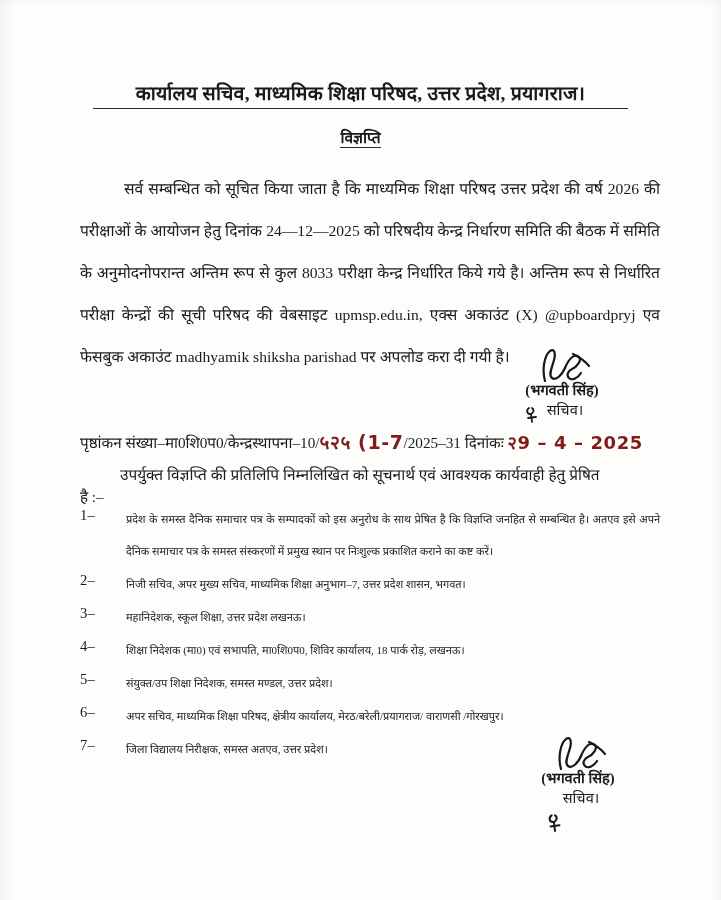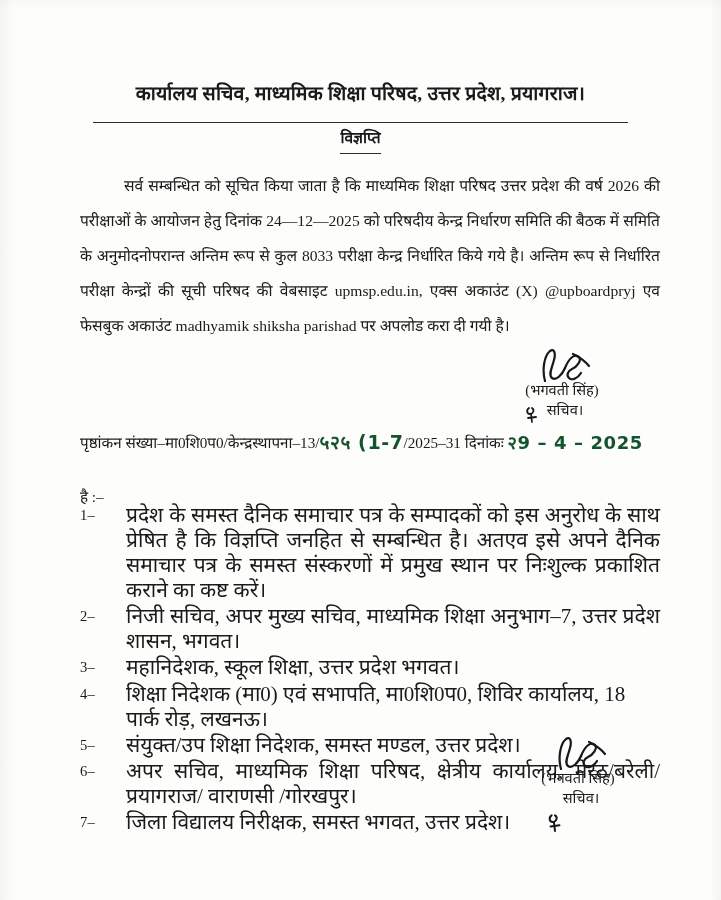--- a/index.html
+++ b/index.html
@@ -45,45 +45,45 @@
     position: absolute;
     left: 13px;
     top: 82px;
     width: 535px;
     text-align: center;
     font-size: 19.5px;
     font-weight: 700;
     letter-spacing: .2px;
     line-height: 1.25;
     border-bottom: 1.4px solid #2b2b2b;
-    padding-bottom: 16px;
+    padding-bottom: 2px;
     white-space: nowrap;
   }
   .subheading {
     position: absolute;
     left: 0;
     top: 126px;
     width: 561px;
     text-align: center;
     font-size: 15.5px;
     font-weight: 700;
   }
   .subheading span {
     border-bottom: 1.2px solid #2b2b2b;
-    padding-bottom: 7px;
+    padding-bottom: 1px;
   }
 
   
   .para {
     position: absolute;
     left: 0;
     top: 168px;
     width: 580px;
     font-size: 15.6px;
-    line-height: 35px;
+    line-height: 42px;
     text-align: justify;
     text-justify: inter-word;
     text-indent: 44px;
   }
 
   
   .sig-block {
     position: absolute;
     text-align: center;
     font-size: 14.6px;
@@ -92,21 +92,21 @@
   .sig-block.top  { left: 392px; top: 348px; width: 180px; }
   .sig-block.bot  { left: 408px; top: 736px; width: 180px; }
 
   .sig-mark {
     display: block;
     height: 34px;
     margin-bottom: -2px;
   }
   .sig-mark svg { display: block; margin: 0 auto; }
 
-  .sig-name { font-weight: 400; white-space: nowrap; }
+  .sig-name { font-weight: 700; white-space: nowrap; }
   .sig-role {
     position: relative;
     display: inline-block;
     padding-left: 6px;
   }
   .sig-flourish {
     position: absolute;
     left: -16px;
     top: 5px;
   }
@@ -119,21 +119,21 @@
     width: 600px;
     font-size: 15.2px;
     line-height: 22px;
     white-space: nowrap;
   }
   .hand {
     font-family: "DejaVu Sans", sans-serif;
     font-size: 18px;
     font-weight: 600;
     letter-spacing: .6px;
-    color: #14532d;
+    color: #7f1d1d;
     position: relative;
     top: 1px;
   }
   .hand.num { font-size: 19px; }
 
   .endorse-intro {
     position: absolute;
     left: 0;
     top: 462px;
     width: 580px;
@@ -162,22 +162,22 @@
     margin-bottom: 1px;
   }
   .li-num {
     flex: 0 0 46px;
     font-size: 14.6px;
     line-height: 25.5px;
     letter-spacing: .3px;
   }
   .li-text {
     flex: 1 1 auto;
-    font-size: 21px;
-    line-height: 25px;
+    font-size: 11px;
+    line-height: 32px;
     text-align: justify;
     text-justify: inter-word;
     font-family: Liberation Serif, serif;
   }
   .li-text.nojust { text-align: left; }
 </style>
 </head>
 <body>
 
 <div class="page">
@@ -208,62 +208,63 @@
               <path d="M6 9 L7 17"></path>
               <path d="M3 13 L11 12"></path>
             </svg>
           </span>
           <span>सचिव।</span>
         </span>
       </div>
     </div>
 
     <div class="endorse">
-      <span>पृष्ठांकन संख्या–मा0शि0प0/केन्द्रस्थापना–13/</span><span class="hand num">५२५ (1-7</span><span>/2025–31</span>
+      <span>पृष्ठांकन संख्या–मा0शि0प0/केन्द्रस्थापना–10/</span><span class="hand num">५२५ (1-7</span><span>/2025–31</span>
       <span>दिनांकः</span>
       <span class="hand">२9 – 4 – 2025</span>
     </div>
 
+    <div class="endorse-intro">उपर्युक्त विज्ञप्ति की प्रतिलिपि निम्नलिखित को सूचनार्थ एवं आवश्यक कार्यवाही हेतु प्रेषित</div>
     <div class="endorse-tail">है :–</div>
 
     <div class="list">
 
       <div class="li">
         <div class="li-num">1–</div>
         <div class="li-text">प्रदेश के समस्त दैनिक समाचार पत्र के सम्पादकों को इस अनुरोध के साथ प्रेषित है कि विज्ञप्ति जनहित से सम्बन्धित है। अतएव इसे अपने दैनिक समाचार पत्र के समस्त संस्करणों में प्रमुख स्थान पर निःशुल्क प्रकाशित कराने का कष्ट करें।</div>
       </div>
 
       <div class="li">
         <div class="li-num">2–</div>
         <div class="li-text">निजी सचिव, अपर मुख्य सचिव, माध्यमिक शिक्षा अनुभाग–7, उत्तर प्रदेश शासन, भगवत।</div>
       </div>
 
       <div class="li">
         <div class="li-num">3–</div>
-        <div class="li-text nojust">महानिदेशक, स्कूल शिक्षा, उत्तर प्रदेश भगवत।</div>
+        <div class="li-text nojust">महानिदेशक, स्कूल शिक्षा, उत्तर प्रदेश लखनऊ।</div>
       </div>
 
       <div class="li">
         <div class="li-num">4–</div>
         <div class="li-text nojust">शिक्षा निदेशक (मा0) एवं सभापति, मा0शि0प0, शिविर कार्यालय, 18 पार्क रोड़, लखनऊ।</div>
       </div>
 
       <div class="li">
         <div class="li-num">5–</div>
         <div class="li-text nojust">संयुक्त/उप शिक्षा निदेशक, समस्त मण्डल, उत्तर प्रदेश।</div>
       </div>
 
       <div class="li">
         <div class="li-num">6–</div>
         <div class="li-text">अपर सचिव, माध्यमिक शिक्षा परिषद, क्षेत्रीय कार्यालय, मेरठ/बरेली/प्रयागराज/ वाराणसी /गोरखपुर।</div>
       </div>
 
       <div class="li">
         <div class="li-num">7–</div>
-        <div class="li-text nojust">जिला विद्यालय निरीक्षक, समस्त भगवत, उत्तर प्रदेश।</div>
+        <div class="li-text nojust">जिला विद्यालय निरीक्षक, समस्त अतएव, उत्तर प्रदेश।</div>
       </div>
 
     </div>
 
     <div class="sig-block bot">
       <span class="sig-mark">
         <svg width="66" height="34" viewBox="0 0 66 34" fill="none" stroke="#15181f" stroke-width="2.2" stroke-linecap="round" stroke-linejoin="round">
           <path d="M16 33 C13 22 15 8 21 3 C25 0 27 5 25 12 C23 20 19 27 23 30 C27 33 33 27 36 20"></path>
           <path d="M36 20 C40 10 46 5 50 9 C53 12 48 19 43 21 C39 23 37 27 40 30 C43 33 49 30 52 25"></path>
           <path d="M44 6 C50 9 56 13 60 18"></path>

